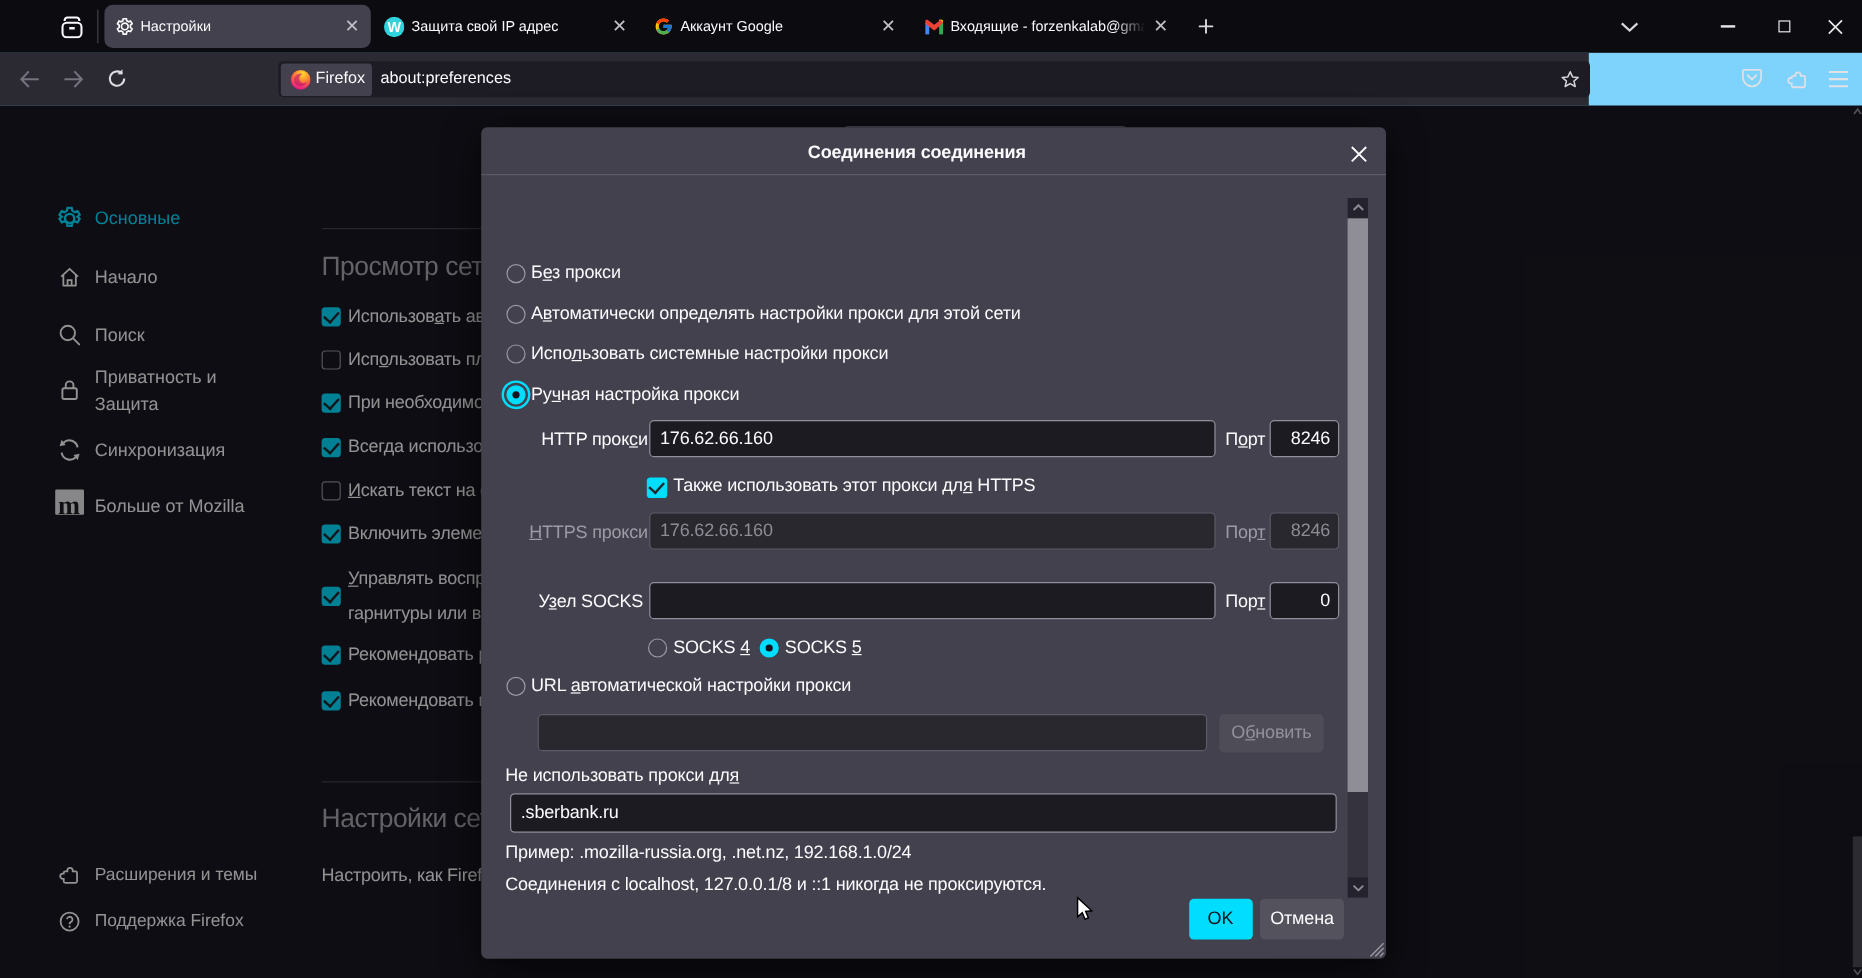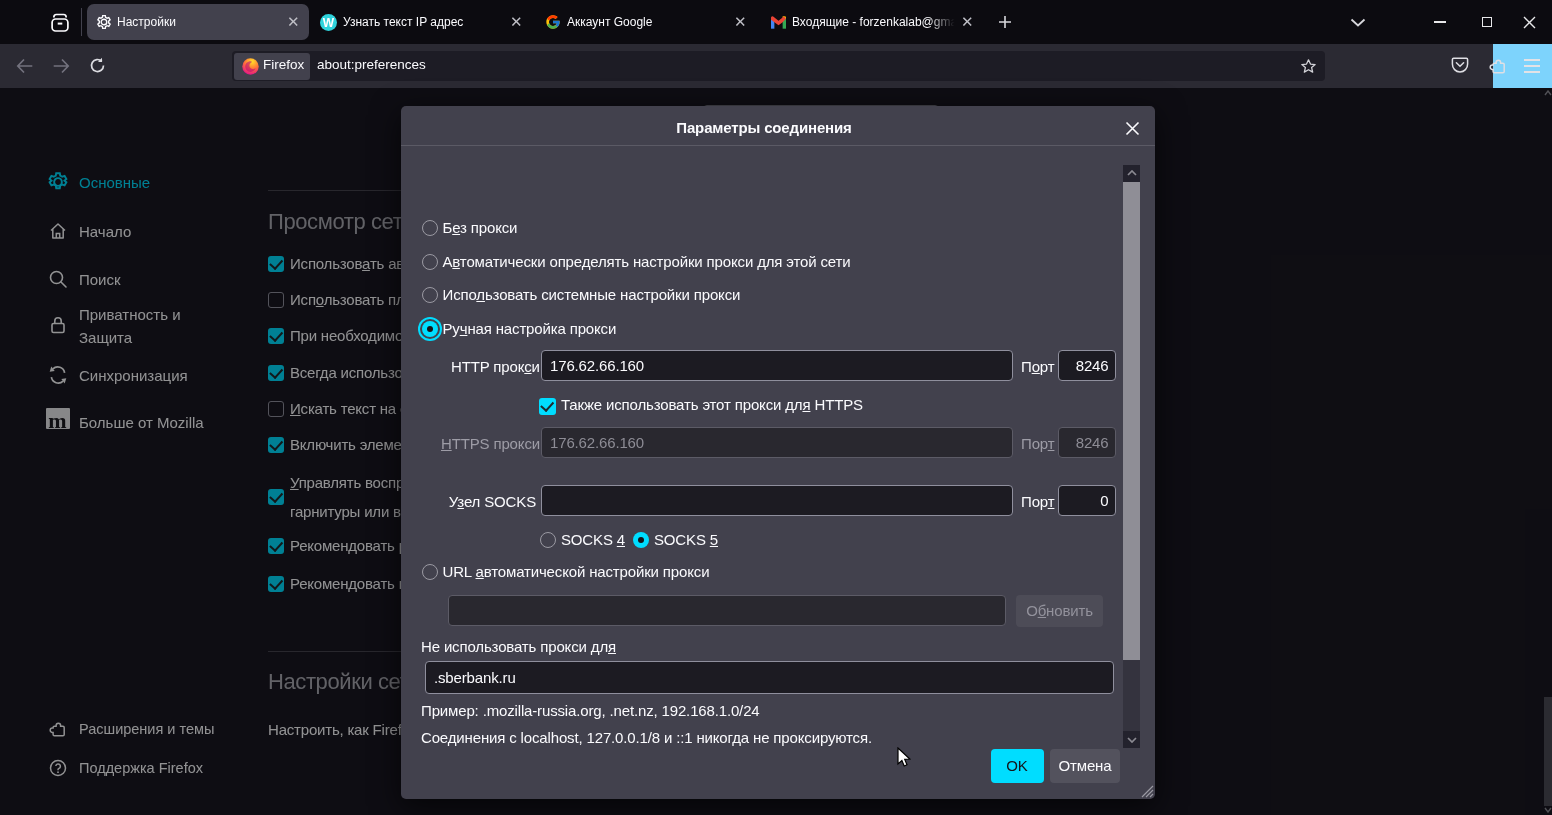--- a/index.html
+++ b/index.html
@@ -6,21 +6,21 @@
   .page{position:relative;width:1552px;height:815px;overflow:hidden;
         font-family:"Liberation Sans",sans-serif;background:#7dd3fc;}
   .ab{position:absolute;}
   
   .tabbar{left:0;top:0;width:1552px;height:44px;background:#0c0b10;}
   .tab{top:4px;height:36px;border-radius:7px;}
   .tabtxt{font-size:12px;color:#fbfbfe;top:15px;white-space:nowrap;}
   .tclose{color:#bfbfc6;font-size:15px;top:13px;}
   .vsep{width:1px;background:#42414d;}
   
-  .navbar{left:0;top:44px;width:1493px;height:44px;background:#2b2a33;}
+  .navbar{left:0;top:44px;width:1324px;height:44px;background:#2b2a33;}
   .urlbar{left:232px;top:7px;width:1093px;height:30px;border-radius:4px;background:#1d1c25;}
   .chip{left:1.5px;top:1.5px;width:76px;height:27px;border-radius:3px;background:#42414d;}
   
   .content{left:0;top:88px;width:1552px;height:727px;background:#191821;overflow:hidden;}
   .side{color:#fbfbfe;font-size:15px;white-space:nowrap;}
   .cbx{width:17px;height:17px;border-radius:3px;}
   .cbx.on{background:#00ddff;}
   .cbx.on:after{content:"";position:absolute;left:2.2px;top:3.8px;width:10px;height:5.5px;
      border-left:2px solid #1f2a2e;border-bottom:2px solid #1f2a2e;transform:rotate(-48deg);}
   .cbx.off{border:1px solid #8f8f9d;background:transparent;}
@@ -60,21 +60,21 @@
       <path fill="none" stroke="#fbfbfe" stroke-width="1.4" d="M8 5.2 a2.8 2.8 0 1 0 0 5.6 a2.8 2.8 0 1 0 0-5.6z"></path>
       <path fill="none" stroke="#fbfbfe" stroke-width="1.4" d="M6.7 1.6h2.6l.3 1.7 1.5.9 1.7-.6 1.3 2.2-1.4 1.2v1.9l1.4 1.2-1.3 2.2-1.7-.6-1.5.9-.3 1.8H6.7l-.3-1.8-1.5-.9-1.7.6-1.3-2.2 1.4-1.2V7l-1.4-1.2 1.3-2.2 1.7.6 1.5-.9z"></path>
     </svg>
     <div class="ab tabtxt" style="left:117px">Настройки</div>
     <div class="ab tclose" style="left:287px">✕</div>
 
     <svg class="ab" style="left:320px;top:14px" width="17" height="17" viewBox="0 0 17 17">
       <circle cx="8.5" cy="8.5" r="8.5" fill="#2fd3dc"></circle>
       <text x="8.5" y="12.6" font-size="12" font-weight="bold" fill="#fff" text-anchor="middle" font-family="Liberation Sans">W</text>
     </svg>
-    <div class="ab tabtxt" style="left:343px">Узнать текст IP адрес</div>
+    <div class="ab tabtxt" style="left:343px">Защита свой IP адрес</div>
     <div class="ab tclose" style="left:510px">✕</div>
 
     <svg class="ab" style="left:545px;top:14px" width="16" height="16" viewBox="0 0 48 48">
       <path fill="#FFC107" d="M43.6 20H42V20H24v8h11.3C33.7 32.7 29.2 36 24 36c-6.6 0-12-5.4-12-12s5.4-12 12-12c3.1 0 5.8 1.2 8 3l5.7-5.7C34 6.1 29.3 4 24 4 13 4 4 13 4 24s9 20 20 20 20-9 20-20c0-1.3-.1-2.7-.4-4z"></path>
       <path fill="#FF3D00" d="M6.3 14.7l6.6 4.8C14.7 15.1 18.9 12 24 12c3.1 0 5.8 1.2 8 3l5.7-5.7C34 6.1 29.3 4 24 4 16.3 4 9.7 8.3 6.3 14.7z"></path>
       <path fill="#4CAF50" d="M24 44c5.2 0 9.9-2 13.4-5.2l-6.2-5.2C29.2 35.1 26.7 36 24 36c-5.2 0-9.6-3.3-11.3-8l-6.5 5C9.5 39.6 16.2 44 24 44z"></path>
       <path fill="#1976D2" d="M43.6 20H42V20H24v8h11.3c-.8 2.2-2.2 4.2-4.1 5.6l6.2 5.2C41.4 35.4 44 30 44 24c0-1.3-.1-2.7-.4-4z"></path>
     </svg>
     <div class="ab tabtxt" style="left:567px">Аккаунт Google</div>
     <div class="ab tclose" style="left:734px">✕</div>
@@ -228,21 +228,21 @@
         <path d="M1 5 4 1 7 5" fill="none" stroke="#8a8a94" stroke-width="1.4"></path>
       </svg>
     <svg class="ab" style="left:1544px;top:719px" width="8" height="6" viewBox="0 0 8 6">
         <path d="M1 1 4 5 7 1" fill="none" stroke="#8a8a94" stroke-width="1.4"></path>
       </svg>
   </div>
   <div class="ab overlay"></div>
 
   <div class="ab dialog">
     <div class="ab" style="left:0;top:0;width:754px;height:40px;border-bottom:1px solid #5b5a65"></div>
-    <div class="ab" style="left:0;top:12.5px;width:726px;text-align:center;font-weight:bold">Параметры соединения</div>
+    <div class="ab" style="left:0;top:12.5px;width:726px;text-align:center;font-weight:bold">Соединения соединения</div>
     <svg class="ab" style="left:724px;top:15px" width="15" height="15" viewBox="0 0 15 15">
       <path d="M1.5 1.5 13.5 13.5M13.5 1.5 1.5 13.5" stroke="#fbfbfe" stroke-width="1.6"></path>
     </svg>
 
 
     <div class="ab radio" style="left:20.5px;top:114px"></div>
     <div class="ab dlglab" style="left:41.5px;top:113px">Б<u>е</u>з прокси</div>
     <div class="ab radio" style="left:20.5px;top:147.5px"></div>
     <div class="ab dlglab" style="left:41.5px;top:146.5px">А<u>в</u>томатически определять настройки прокси для этой сети</div>
     <div class="ab radio" style="left:20.5px;top:181px"></div>

